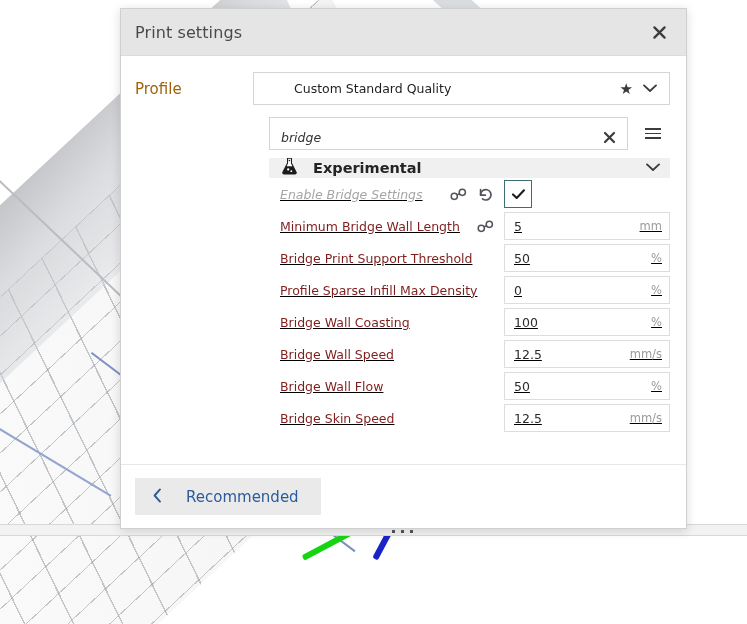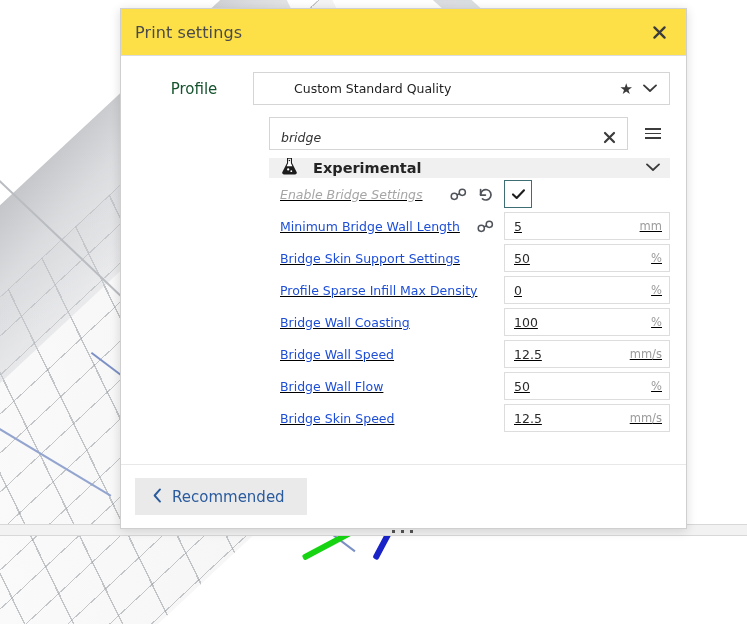--- a/index.html
+++ b/index.html
@@ -104,21 +104,21 @@
     width: 567px; height: 521px;
     background: #ffffff;
     border: 1px solid #cfcfcf;
     box-shadow: 0 2px 10px rgba(0,0,0,0.14);
     display: flex;
     flex-direction: column;
   }
 
   #titlebar {
     height: 47px;
-    background: #fde047;
+    background: #e5e5e5;
     border-bottom: 1px solid #dcdcdc;
     display: flex;
     align-items: center;
     padding: 0 14px 0 14px;
     flex: 0 0 auto;
     gap: 16px;
   }
   #dialog-title {
     font-size: 16px;
     color: #4a4a4a;
@@ -137,24 +137,23 @@
 
   
   #profile-row {
     display: flex;
     align-items: center;
     padding: 16px 16px 8px 14px;
     flex: 0 0 auto;
   }
   #profile-label {
     font-size: 15px;
-    color: #14532d;
+    color: #a16207;
     width: 118px;
     padding-left: 0px;
-    text-align: center;
   }
   #profile-select {
     flex: 1;
     height: 33px;
     border: 1px solid #d5d5d5;
     background: #fff;
     display: flex;
     align-items: center;
     padding: 0 8px 0 12px;
     cursor: pointer;
@@ -231,21 +230,21 @@
 
   .setting-row {
     display: flex;
     align-items: center;
     height: 32px;
     padding-left: 11px;
     text-decoration: underline;
   }
   .setting-label {
     font-size: 12.5px;
-    color: #1d4ed8;
+    color: #7f1d1d;
     white-space: nowrap;
   }
   .setting-label.disabled { font-style: italic; color: #a6a6a6; }
 
   .row-icons {
     margin-left: auto;
     display: flex;
     align-items: center;
     gap: 10px;
     padding-right: 10px;
@@ -285,21 +284,21 @@
     padding-left: 14px;
     border-top: 1px solid #e8e8e8;
     background: #fff;
   }
   #recommended-btn {
     height: 37px;
     background: #eaeaea;
     border: none;
     display: flex;
     align-items: center;
-    gap: 10px;
+    gap: 24px;
     padding: 0 22px 0 18px;
     cursor: pointer;
     font-family: "DejaVu Sans", sans-serif;
   }
   #recommended-chev { color: #2a5b9e; font-size: 15px; line-height: 1; }
   #recommended-label { color: #2a5b9e; font-size: 15px; }
 
   .link-icon, .revert-icon { display: block; }
 </style>
 </head>
@@ -423,21 +422,21 @@
             </svg>
           </span>
         </span>
         <span class="value-field">
           <span class="value-num">5</span>
           <span class="value-unit">mm</span>
         </span>
       </div>
 
       <div class="setting-row">
-        <span class="setting-label">Bridge Skin Support Settings</span>
+        <span class="setting-label">Bridge Print Support Threshold</span>
         <span class="row-icons"></span>
         <span class="value-field">
           <span class="value-num">50</span>
           <span class="value-unit">%</span>
         </span>
       </div>
 
       <div class="setting-row">
         <span class="setting-label">Profile Sparse Infill Max Density</span>
         <span class="row-icons"></span>

